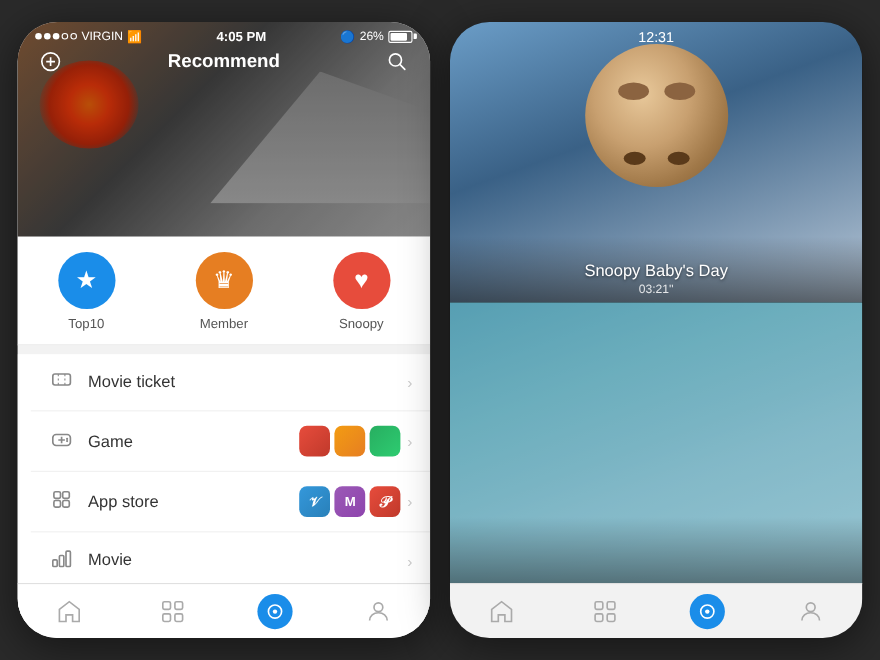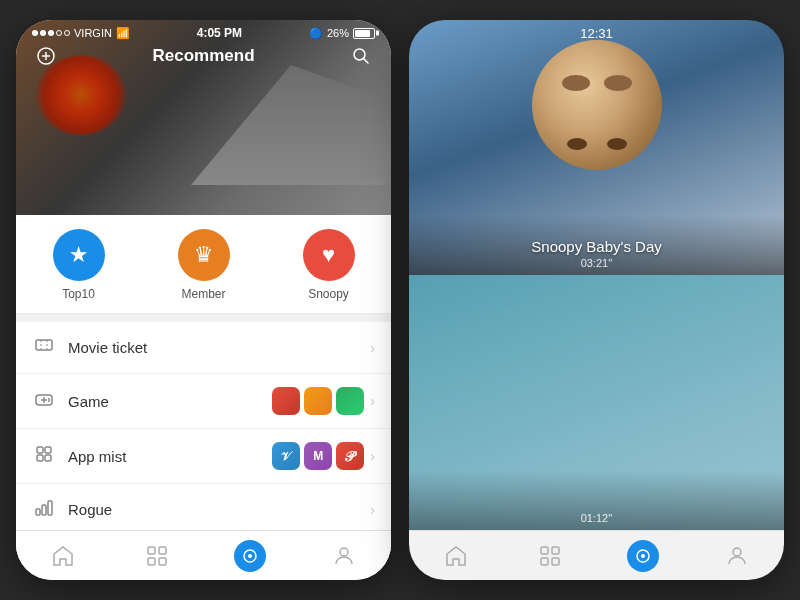--- a/index.html
+++ b/index.html
@@ -130,20 +130,21 @@
     .menu-list {
       background: #fff;
       margin-top: 8px;
     }
     .menu-item {
       display: flex;
       align-items: center;
       padding: 13px 16px;
       border-bottom: 1px solid #f0f0f0;
       justify-content: space-between;
+      margin-left: 12px;
     }
     .menu-item-left { display: flex; align-items: center; gap: 12px; }
     .menu-item-icon { font-size: 18px; color: #888; width: 24px; text-align: center; }
     .menu-item-label { font-size: 15px; color: #333; }
     .menu-item-right { display: flex; align-items: center; gap: 6px; }
     .menu-item-arrow { color: #ccc; font-size: 14px; }
 
     
     .game-icons { display: flex; gap: 4px; }
     .app-icon-game1 { background: linear-gradient(135deg, #e74c3c, #c0392b); width: 28px; height: 28px; border-radius: 7px; }
@@ -375,42 +376,42 @@
       <div class="menu-item">
         <div class="menu-item-left">
           <span class="menu-item-icon">
             <svg width="20" height="20" viewBox="0 0 20 20" fill="none">
               <rect x="3" y="3" width="6" height="6" rx="1.5" stroke="#888" stroke-width="1.5" fill="none"></rect>
               <rect x="11" y="3" width="6" height="6" rx="1.5" stroke="#888" stroke-width="1.5" fill="none"></rect>
               <rect x="3" y="11" width="6" height="6" rx="1.5" stroke="#888" stroke-width="1.5" fill="none"></rect>
               <rect x="11" y="11" width="6" height="6" rx="1.5" stroke="#888" stroke-width="1.5" fill="none"></rect>
             </svg>
           </span>
-          <span class="menu-item-label">App mist</span>
+          <span class="menu-item-label">App store</span>
         </div>
         <div class="menu-item-right">
           <div class="appstore-icons">
             <div class="app-icon-as1" style="font-size:12px;">𝒱</div>
             <div class="app-icon-as2" style="font-size:12px;">M</div>
             <div class="app-icon-as3" style="font-size:14px;">𝒫</div>
           </div>
           <span class="menu-item-arrow">›</span>
         </div>
       </div>
 
       <div class="menu-item">
         <div class="menu-item-left">
           <span class="menu-item-icon">
             <svg width="20" height="20" viewBox="0 0 20 20" fill="none">
               <rect x="2" y="12" width="4" height="6" rx="1" stroke="#888" stroke-width="1.5" fill="none"></rect>
               <rect x="8" y="8" width="4" height="10" rx="1" stroke="#888" stroke-width="1.5" fill="none"></rect>
               <rect x="14" y="4" width="4" height="14" rx="1" stroke="#888" stroke-width="1.5" fill="none"></rect>
             </svg>
           </span>
-          <span class="menu-item-label">Rogue</span>
+          <span class="menu-item-label">Movie</span>
         </div>
         <div class="menu-item-right">
           <span class="menu-item-arrow">›</span>
         </div>
       </div>
     </div>
 
     <div class="recommend-section">
       <span class="recommend-title">Recommend</span>
     </div>
@@ -470,21 +471,20 @@
         <div class="video-card-title">Snoopy Baby's Day</div>
         <div class="video-card-duration">03:21''</div>
       </div>
 
       <div class="video-card">
         <div class="video-card-bg vc2-bg">
           <div style="position:absolute; inset:0; background:linear-gradient(160deg, #4a9bb0 0%, #74b9c4 30%, #9ecdd8 60%, #c0e0e8 100%); opacity:0.9;"></div>
           <div style="position:absolute; inset:0; background:rgba(100,160,180,0.4);"></div>
           <div style="position:absolute; bottom:0; left:0; right:0; height:60px; background:linear-gradient(transparent, rgba(0,0,0,0.4));"></div>
         </div>
-        <div class="video-card-duration">01:12''</div>
       </div>
 
     </div>
 
     <div class="tab-bar">
       <div class="tab-item">
         <svg width="24" height="24" viewBox="0 0 24 24" fill="none">
             <path d="M3 10L12 3l9 7v11H15v-6H9v6H3V10z" stroke="#aaa" stroke-width="1.5" fill="none"></path>
           </svg>
       </div>

